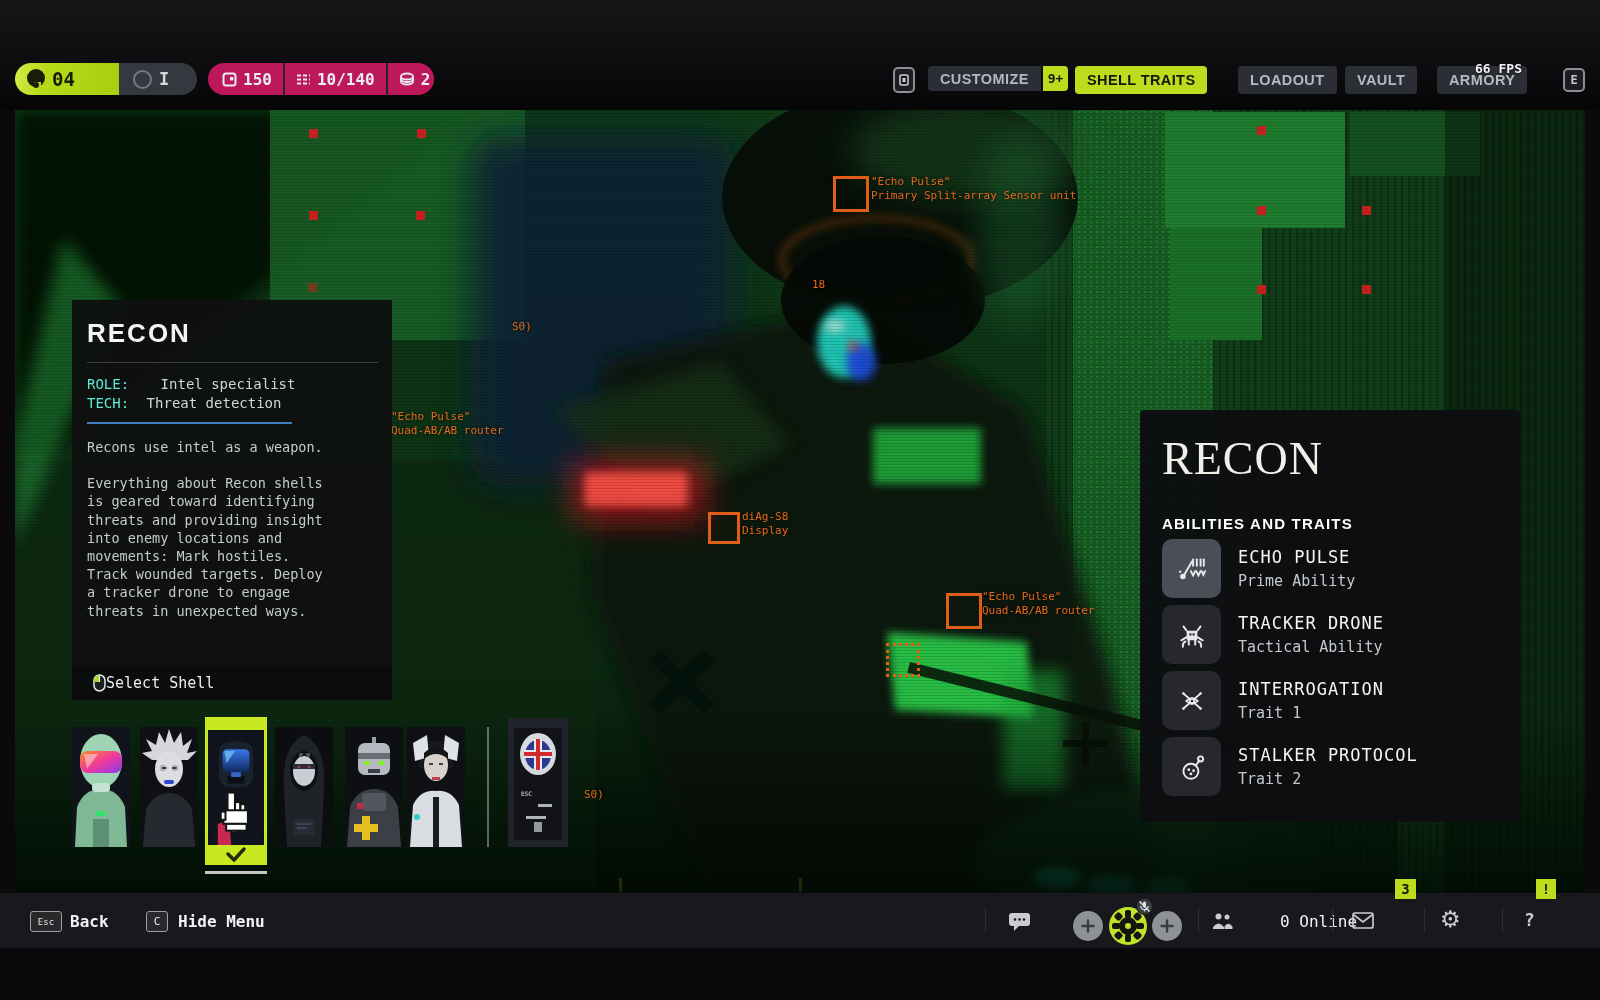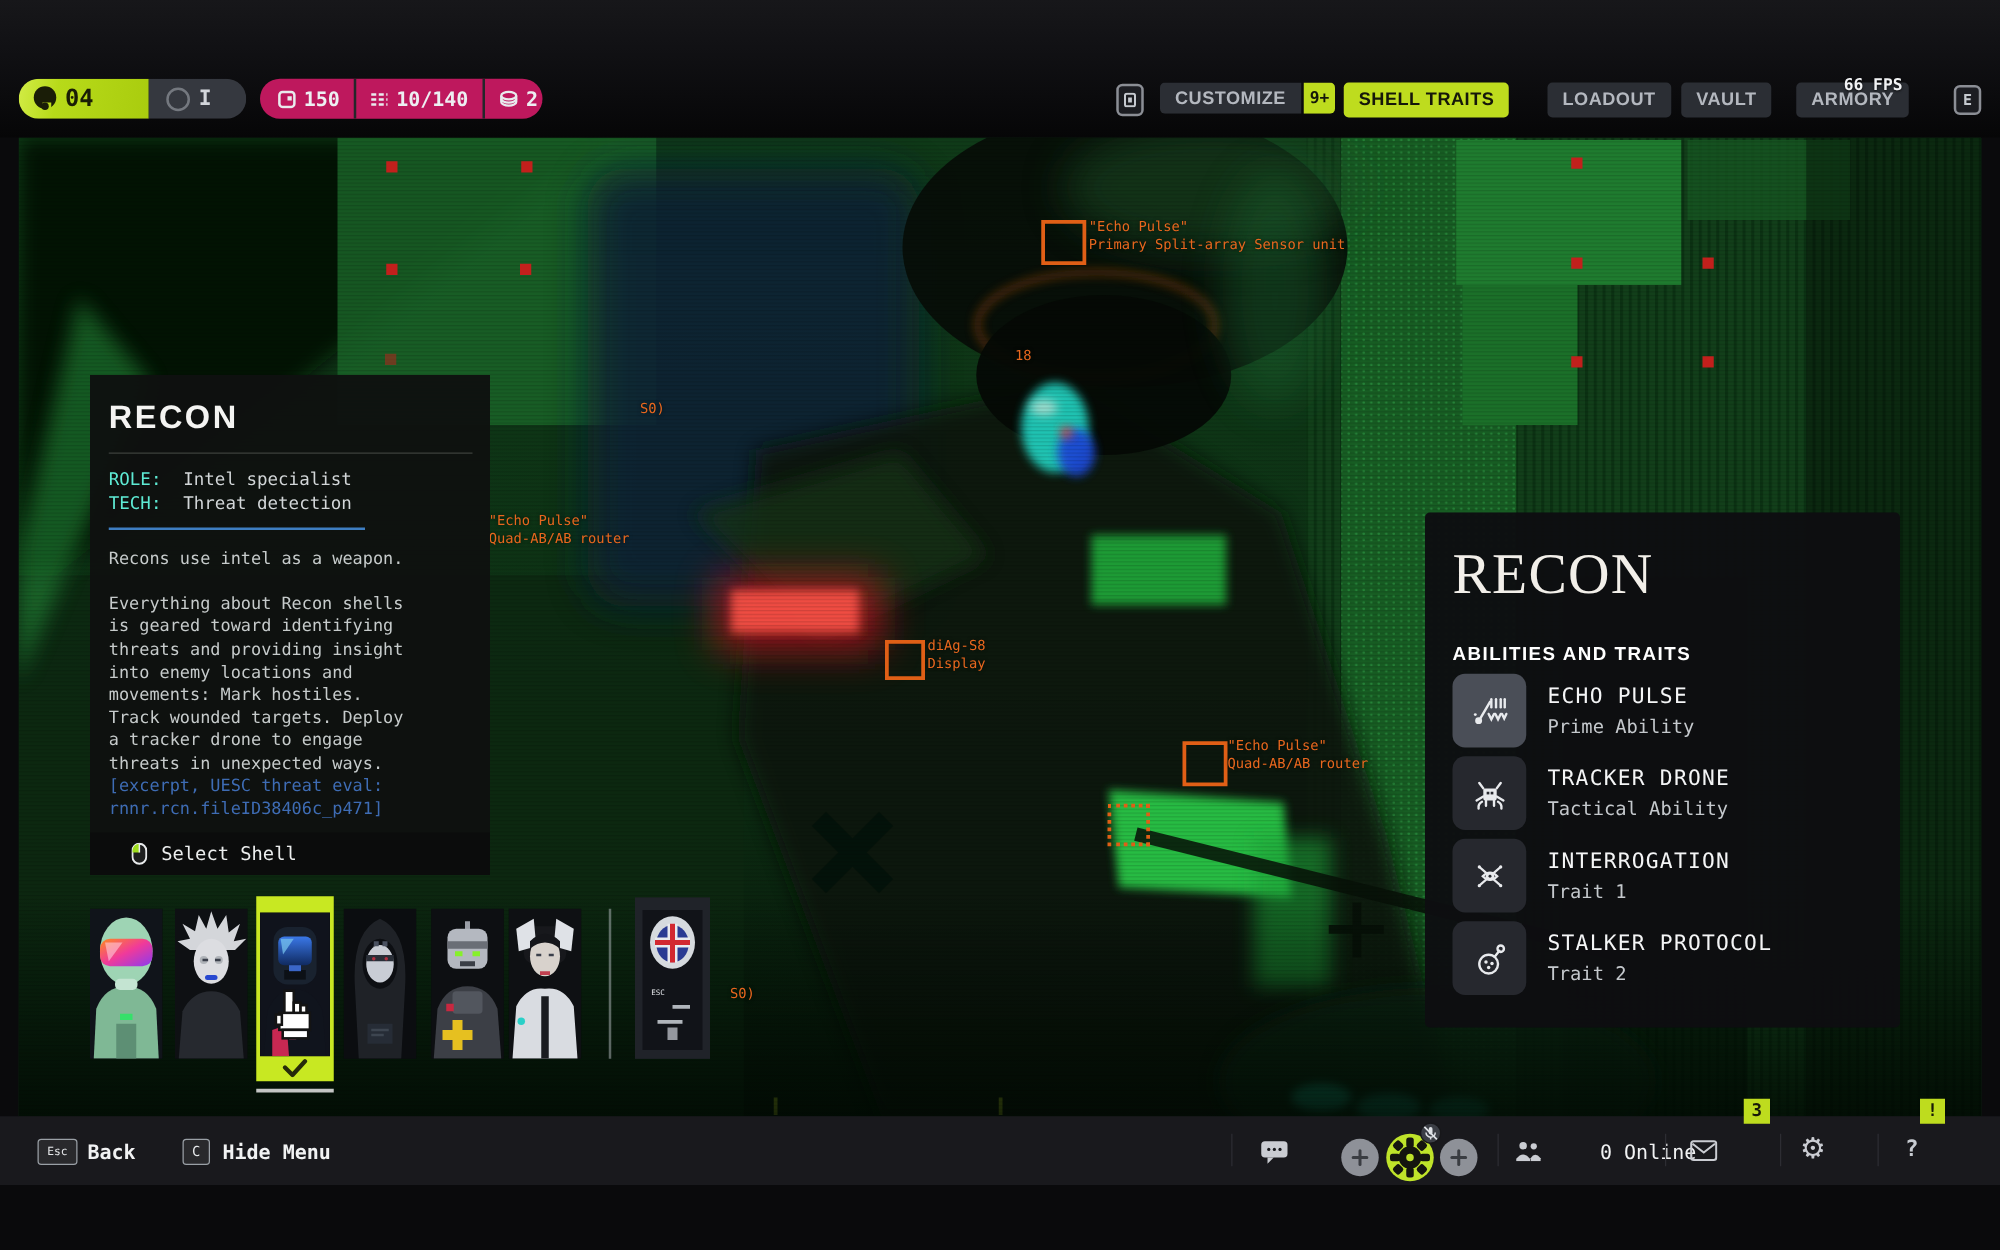--- a/index.html
+++ b/index.html
@@ -47,21 +47,21 @@
   .info{position:absolute;left:72px;top:300px;width:320px;height:400px;z-index:3;
         background:rgba(15,17,16,.96);display:flex;flex-direction:column;}
   .info .body{flex:1;padding:16px 14px 6px 15px;}
   .info h1{margin:2px 0 0 0;font:800 26px "Liberation Sans",sans-serif;letter-spacing:2px;color:#f4f4f2;}
   .info .div{height:1px;background:#3c403c;margin:13px 0 12px 0;}
   .kv{font-size:14px;line-height:19px;color:#d2d6d8;}
   .kv .k{color:#5eead4;}
   .blueline{width:205px;height:2px;background:#3e7ec2;margin-top:9px;}
   .para{width:246px;font-size:13.5px;line-height:18.2px;color:#c6cbcb;margin:14px 0 0 0;}
   .para.ex{color:#3e6cb4;margin-top:0;}
-  .actionbar{height:34px;background:#0b0c0c;display:flex;align-items:center;gap:11px;padding-left:33px;
+  .actionbar{height:34px;background:#0b0c0c;display:flex;align-items:center;padding-left:21px;
              color:#eceeee;font-size:15px;}
   
   .thumb{position:absolute;top:727px;width:58px;height:120px;z-index:3;background:#0c0e11;overflow:hidden;}
   .selwrap{position:absolute;left:205px;top:717px;width:62px;height:148px;z-index:3;background:#c8e822;}
   .selwrap .port{position:absolute;left:3px;top:13px;width:56px;height:115px;background:#0c0e11;overflow:hidden;}
   .selwrap .hand{position:absolute;left:13px;top:72px;z-index:2;}
   .selwrap .chk{position:absolute;left:20px;top:129px;}
   .underline{position:absolute;left:205px;top:871px;width:62px;height:3px;background:#d9d9d9;opacity:.9;z-index:3;}
   .vdiv{position:absolute;left:487px;top:727px;width:2px;height:120px;background:rgba(200,205,210,.45);z-index:3;}
   .thumb7{position:absolute;left:508px;top:718px;width:60px;height:129px;z-index:3;background:#202329;}
@@ -277,30 +277,29 @@
   <div class="tab" style="left:1437px;">ARMORY</div>
   <div class="fps">66 FPS</div>
   <div class="sqicon" style="left:1563px;top:68px;width:18px;height:20px;font:bold 12px 'DejaVu Sans Mono',monospace;">E</div>
 
   <div class="info">
     <div class="body">
       <h1>RECON</h1>
       <div class="div"></div>
       <div class="kv">
         <span class="k">ROLE:</span>
-        <span style="margin-left:9px;">Intel specialist</span>
+        <span style="margin-left:23px;">Intel specialist</span>
       </div>
       <div class="kv">
         <span class="k">TECH:</span>
         <span style="margin-left:9px;">Threat detection</span>
       </div>
       <div class="blueline"></div>
       <p class="para">Recons use intel as a weapon.</p>
       <p class="para" style="margin-top:18px;">Everything about Recon shells is geared toward identifying threats and providing insight into enemy locations and movements: Mark hostiles. Track wounded targets. Deploy a tracker drone to engage threats in unexpected ways.</p>
-      <p class="para ex">[excerpt, UESC threat eval: rnnr.rcn.fileID38406c_p471]</p>
     </div>
     <div class="actionbar">
       <svg width="13" height="18" viewBox="0 0 13 18">
         <rect x="1" y="1" width="11" height="16" rx="5.5" fill="rgba(255,255,255,.08)" stroke="#e9ebec" stroke-width="1.5"></rect>
         <path d="M6.5,1 A5.5,5.5 0 0 0 1,6.5 V8 H6.5 Z" fill="#9edc1c"></path>
         <line x1="6.5" y1="1" x2="6.5" y2="8" stroke="#e9ebec" stroke-width="1.2"></line>
       </svg>
       <span>Select Shell</span>
     </div>
   </div>

